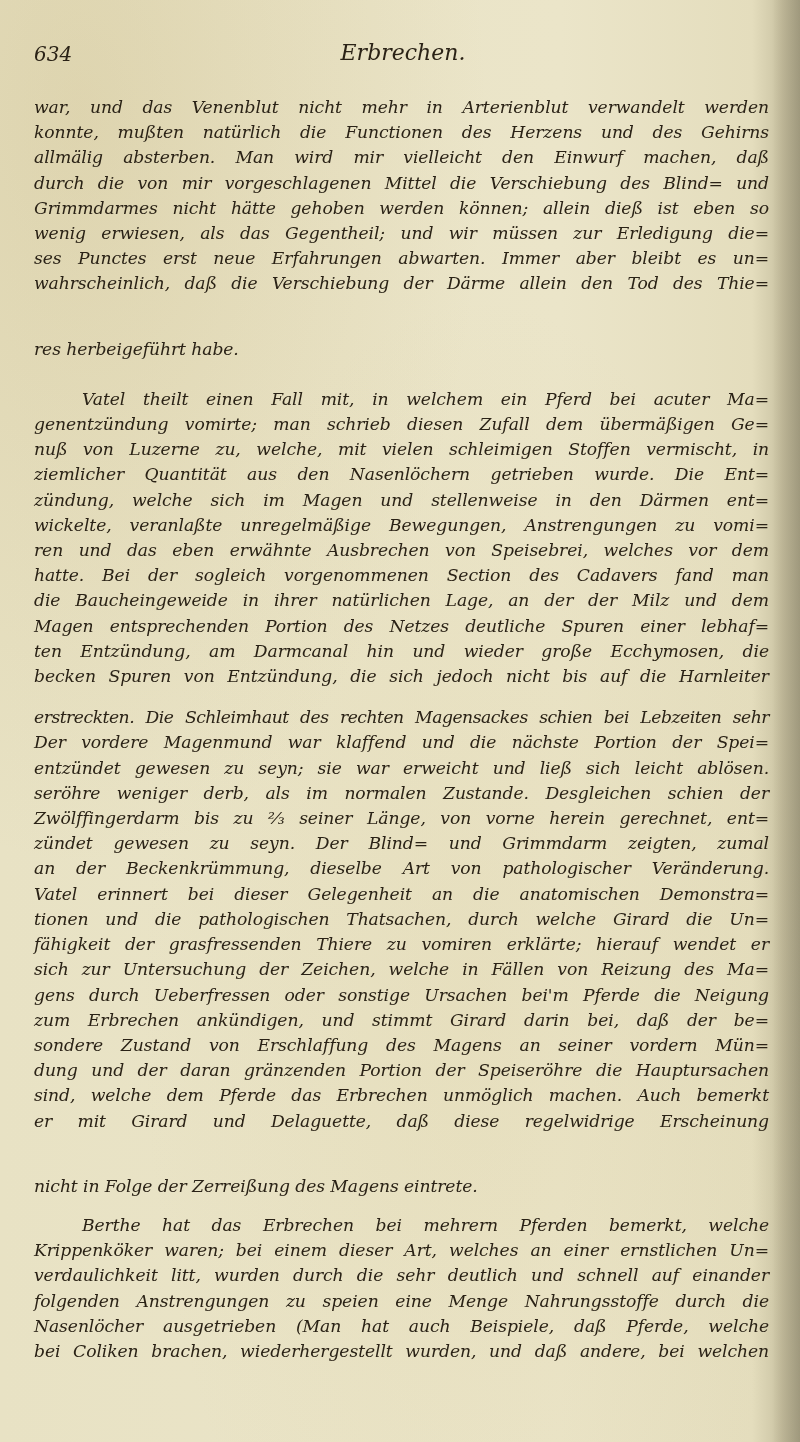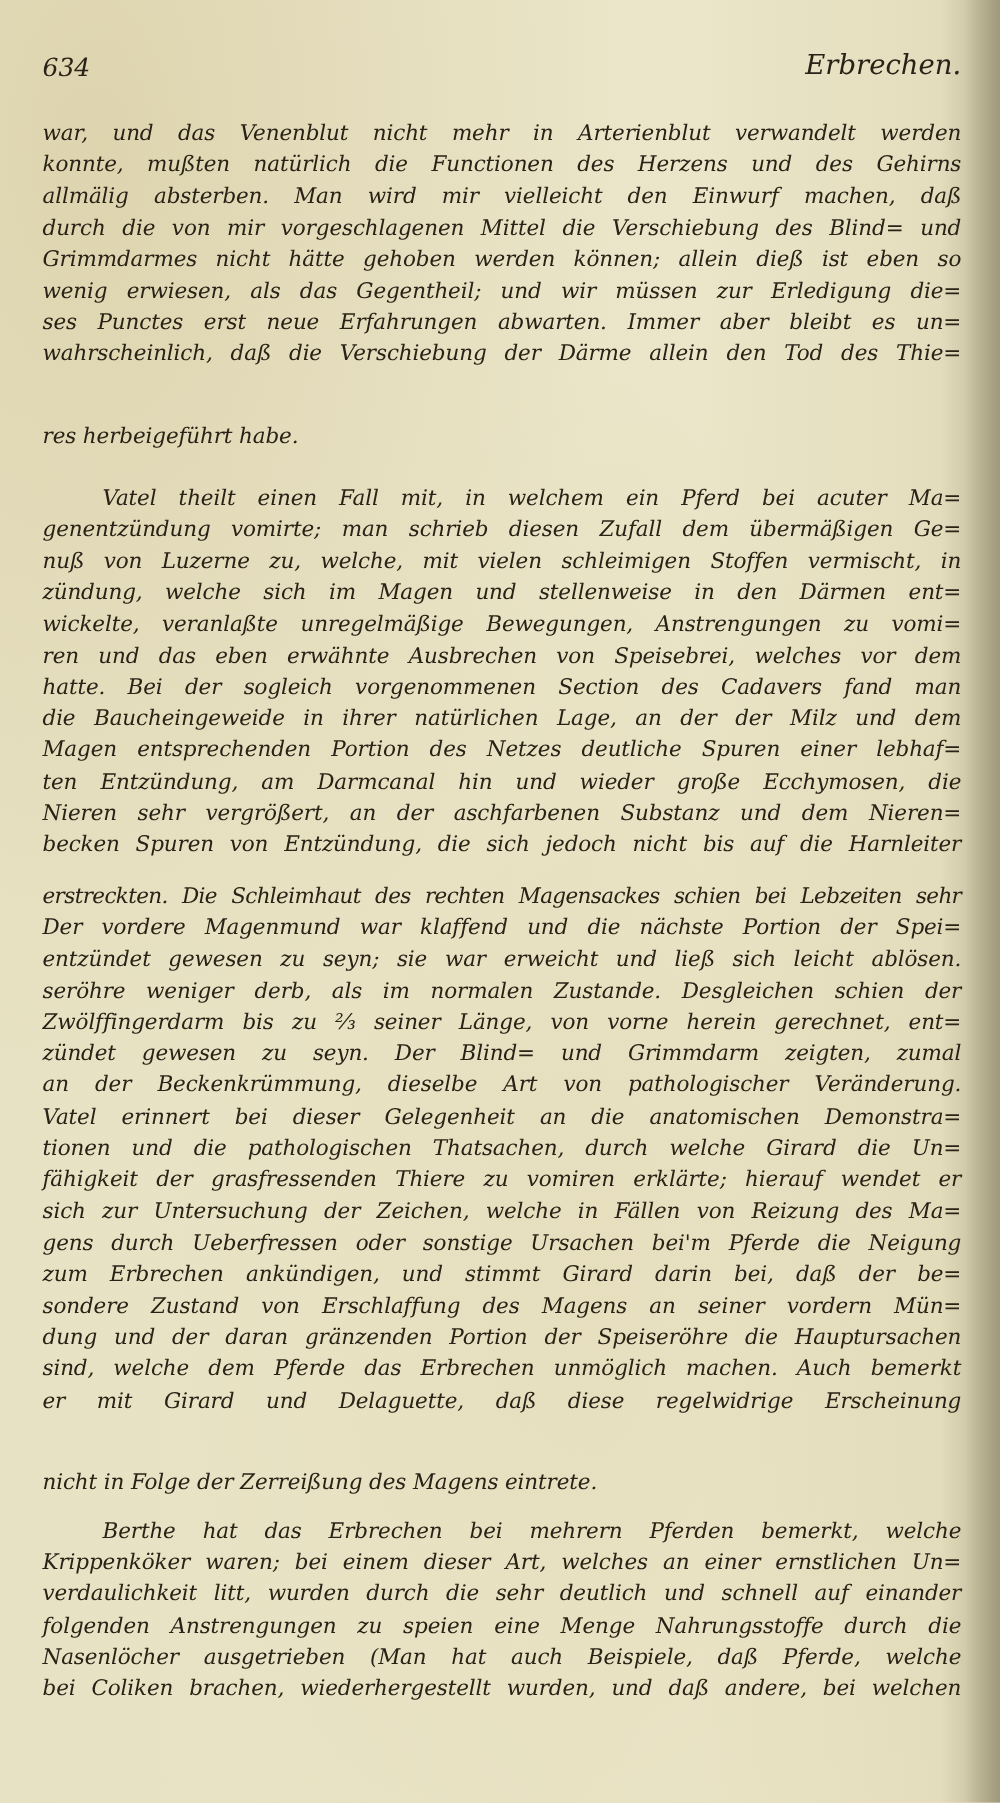--- a/index.html
+++ b/index.html
@@ -23,21 +23,21 @@
       background: linear-gradient(90deg, rgba(0,0,0,0) 0%, rgba(120,110,80,0.18) 40%, rgba(90,85,60,0.30) 100%);
     }
     .header {
       position: absolute; top: 36px; left: 34px; width: 735px; height: 40px;
     }
     .page-number {
       position: absolute; left: 0; top: 6px;
       font-size: 20px; font-family: "DejaVu Serif", serif;
     }
     .running-title {
-      position: absolute; left: 3px; right: 0; top: 4px; text-align: right;
+      position: absolute; left: 3px; right: 0; top: 4px; text-align: center;
       font-size: 22px; font-family: "DejaVu Serif", serif;
     }
     .body-text {
       position: absolute; left: 34px; top: 95px; width: 735px;
       font-size: 17.2px; line-height: 25.2px;
       text-align: justify;
       letter-spacing: -0.1px;
     }
     .line { display: block; white-space: nowrap; text-align-last: justify; text-align: justify; }
     .line.last { text-align-last: left; margin-top: 40px; }
@@ -64,28 +64,28 @@
       <span class="line">wenig erwiesen, als das Gegentheil; und wir müssen zur Erledigung die=</span>
       <span class="line">ses Punctes erst neue Erfahrungen abwarten.  Immer aber bleibt es un=</span>
       <span class="line">wahrscheinlich, daß die Verschiebung der Därme allein den Tod des Thie=</span>
       <span class="line last">res herbeigeführt habe.</span>
     </div>
     <div class="para-gap"></div>
     <div style="text-indent:0;">
       <span class="line" style="padding-left:48px;">Vatel theilt einen Fall mit, in welchem ein Pferd bei acuter Ma=</span>
       <span class="line">genentzündung vomirte; man schrieb diesen Zufall dem übermäßigen Ge=</span>
       <span class="line">nuß von Luzerne zu, welche, mit vielen schleimigen Stoffen vermischt, in</span>
+      <span class="line">ziemlicher Quantität aus den Nasenlöchern getrieben wurde.  Die Ent=</span>
       <span class="line">zündung, welche sich im Magen und stellenweise in den Därmen ent=</span>
       <span class="line">wickelte, veranlaßte unregelmäßige Bewegungen, Anstrengungen zu vomi=</span>
       <span class="line">ren und das eben erwähnte Ausbrechen von Speisebrei, welches vor dem</span>
       <span class="line">hatte.  Bei der sogleich vorgenommenen Section des Cadavers fand man</span>
       <span class="line">die Baucheingeweide in ihrer natürlichen Lage, an der der Milz und dem</span>
       <span class="line">Magen entsprechenden Portion des Netzes deutliche Spuren einer lebhaf=</span>
       <span class="line">ten Entzündung, am Darmcanal hin und wieder große Ecchymosen, die</span>
-      <span class="line">Nieren sehr vergrößert, an der aschfarbenen Substanz und dem Nieren=</span>
       <span class="line">becken Spuren von Entzündung, die sich jedoch nicht bis auf die Harnleiter</span>
       <span class="line" style="letter-spacing:-0.5px;margin-top:16px;">erstreckten. Die Schleimhaut des rechten Magensackes schien bei Lebzeiten sehr</span>
       <span class="line">Der vordere Magenmund war klaffend und die nächste Portion der Spei=</span>
       <span class="line">entzündet gewesen zu seyn;  sie war erweicht und ließ sich leicht ablösen.</span>
       <span class="line">seröhre weniger derb, als im normalen Zustande.  Desgleichen schien der</span>
       <span class="line">Zwölffingerdarm bis zu ⅔ seiner Länge, von vorne herein gerechnet, ent=</span>
       <span class="line">zündet gewesen zu seyn.  Der Blind= und Grimmdarm zeigten, zumal</span>
       <span class="line">an der Beckenkrümmung, dieselbe Art von pathologischer Veränderung.</span>
       <span class="line">Vatel erinnert bei dieser Gelegenheit an die anatomischen Demonstra=</span>
       <span class="line">tionen und die pathologischen Thatsachen, durch welche Girard die Un=</span>

